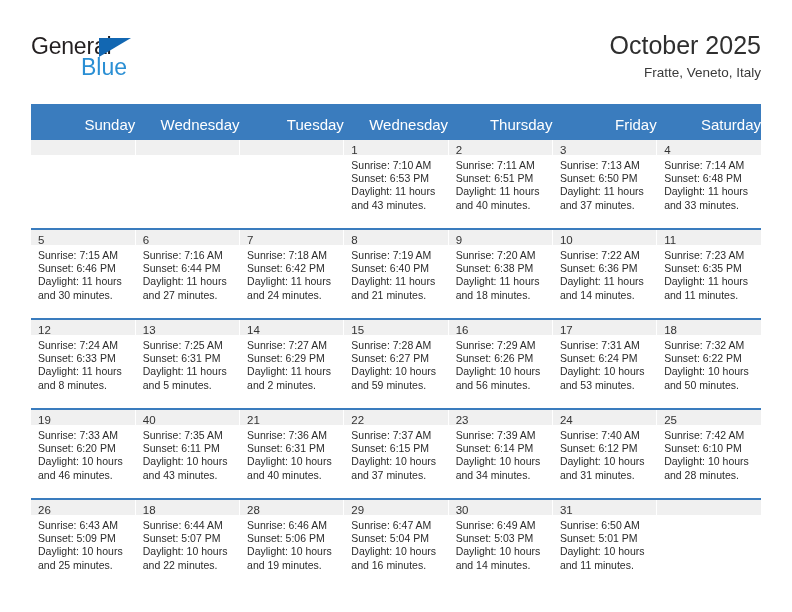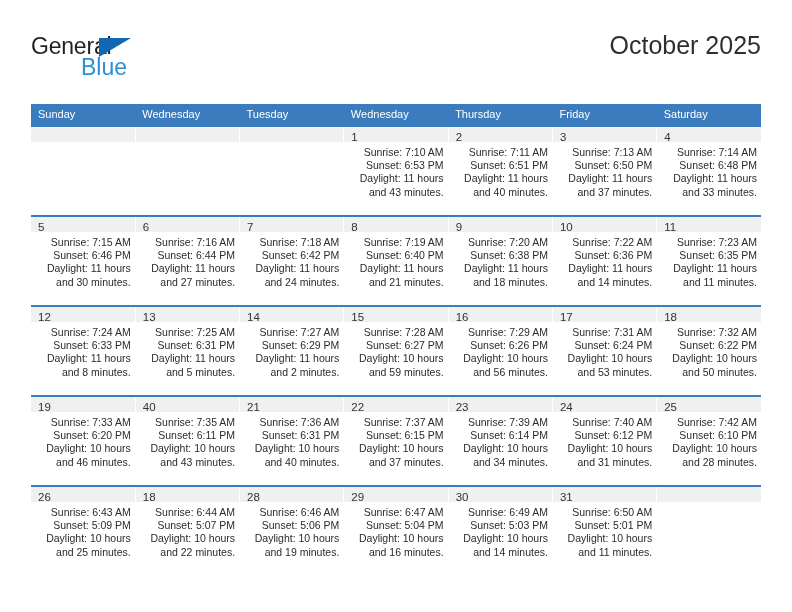--- a/index.html
+++ b/index.html
@@ -95,24 +95,24 @@
     left: 31px;
     top: 104px;
     width: 730px;
     border-collapse: collapse;
     table-layout: fixed;
   }
 
   .calendar th {
     background: #3a7cbe;
     color: #ffffff;
-    font-size: 11px;
+    font-size: 15px;
     font-weight: normal;
-    text-align: left;
-    padding: 4px 0 5px 7px;
+    text-align: right;
+    padding: 12px 0 5px 7px;
     height: 21px;
     vertical-align: middle;
     border: none;
   }
 
   .calendar td {
     width: 104.28px;
     height: 90px;
     vertical-align: top;
     padding: 0;
@@ -130,21 +130,20 @@
   }
 
   .daynum {
     font-size: 11.5px;
     line-height: 15px;
     color: #333333;
   }
 
   .cell-body {
     padding: 4px 4px 0 7px;
-    text-align: right;
   }
 
   .cell-body .line {
     font-size: 10.5px;
     line-height: 13.2px;
     color: #2b2b2b;
     white-space: nowrap;
   }
 </style>
 </head>
@@ -157,20 +156,21 @@
     <div class="brand">
       <div class="brand-line1">
         <span>General</span>
         <span class="brand-triangle"></span>
       </div>
       <div class="brand-line2">Blue</div>
     </div>
 
     <div class="title-block">
       <div class="cal-title">October 2025</div>
+      <div class="cal-subtitle">Fratte, Veneto, Italy</div>
     </div>
 
   </div>
 
   <table class="calendar">
     <thead>
       <tr>
         <th>Sunday</th>
         <th>Wednesday</th>
         <th>Tuesday</th>

